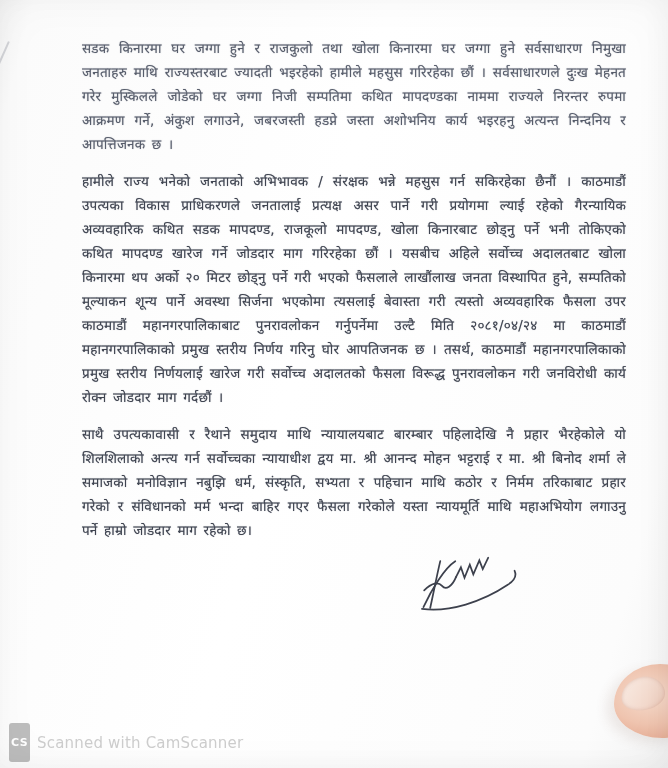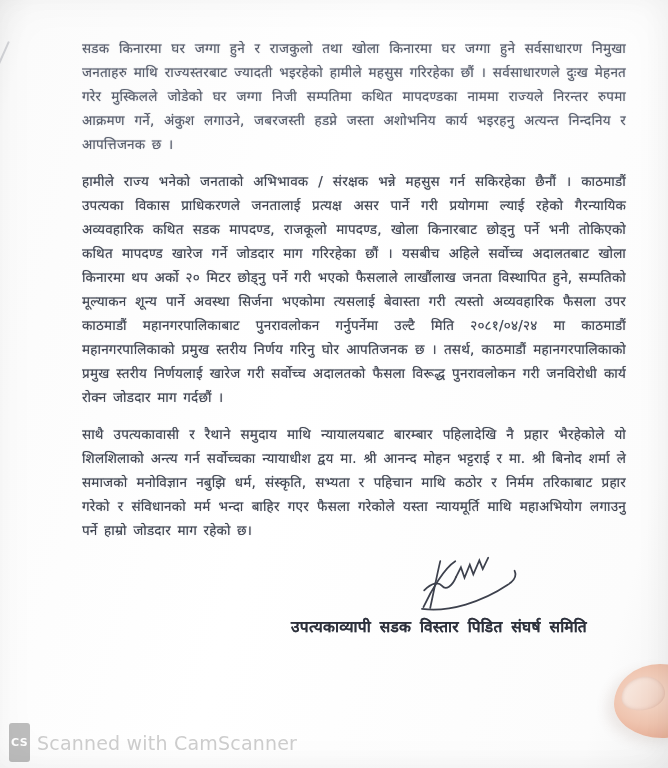--- a/index.html
+++ b/index.html
@@ -121,21 +121,21 @@
     height: 39px;
     border-radius: 3px;
     background: #bdbdbd;
     color: #ffffff;
     font-size: 11px;
     font-weight: 700;
     letter-spacing: 0.3px;
   }
   .wm-text {
     color: #cdcdcd;
-    font-size: 19px;
+    font-size: 15px;
     letter-spacing: 0.2px;
   }
 </style>
 </head>
 <body>
 
 <div class="page">
 
   <div class="pen-mark"></div>
 
@@ -149,21 +149,20 @@
         <svg width="160" height="58" viewBox="0 0 160 70">
           <g stroke="#3d414d" stroke-width="2.1" fill="none" stroke-linecap="round">
             <path d="M14,56 C26,36 44,12 58,5"></path>
             <path d="M40,3 C34,20 28,40 22,58"></path>
             <path d="M17,36 C27,28 35,27 39,33 C43,39 51,35 57,24"></path>
             <path d="M57,24 l7,-11 l3,13 l8,-15 l3,12 l9,-16 l3,11 l8,-13"></path>
             <path d="M12,58 C44,66 86,57 118,40 C126,36 130,30 128,24"></path>
           </g>
         </svg>
       </div>
-      <div class="sig-line">उपत्यकाव्यापी सडक विस्तार पिडित संघर्ष समिति</div>
     </div>
   </div>
 
   <div class="finger">
     <div class="finger-skin"></div>
     <div class="nail"></div>
   </div>
 
   <div class="watermark">
     <span class="cs-badge">CS</span>

